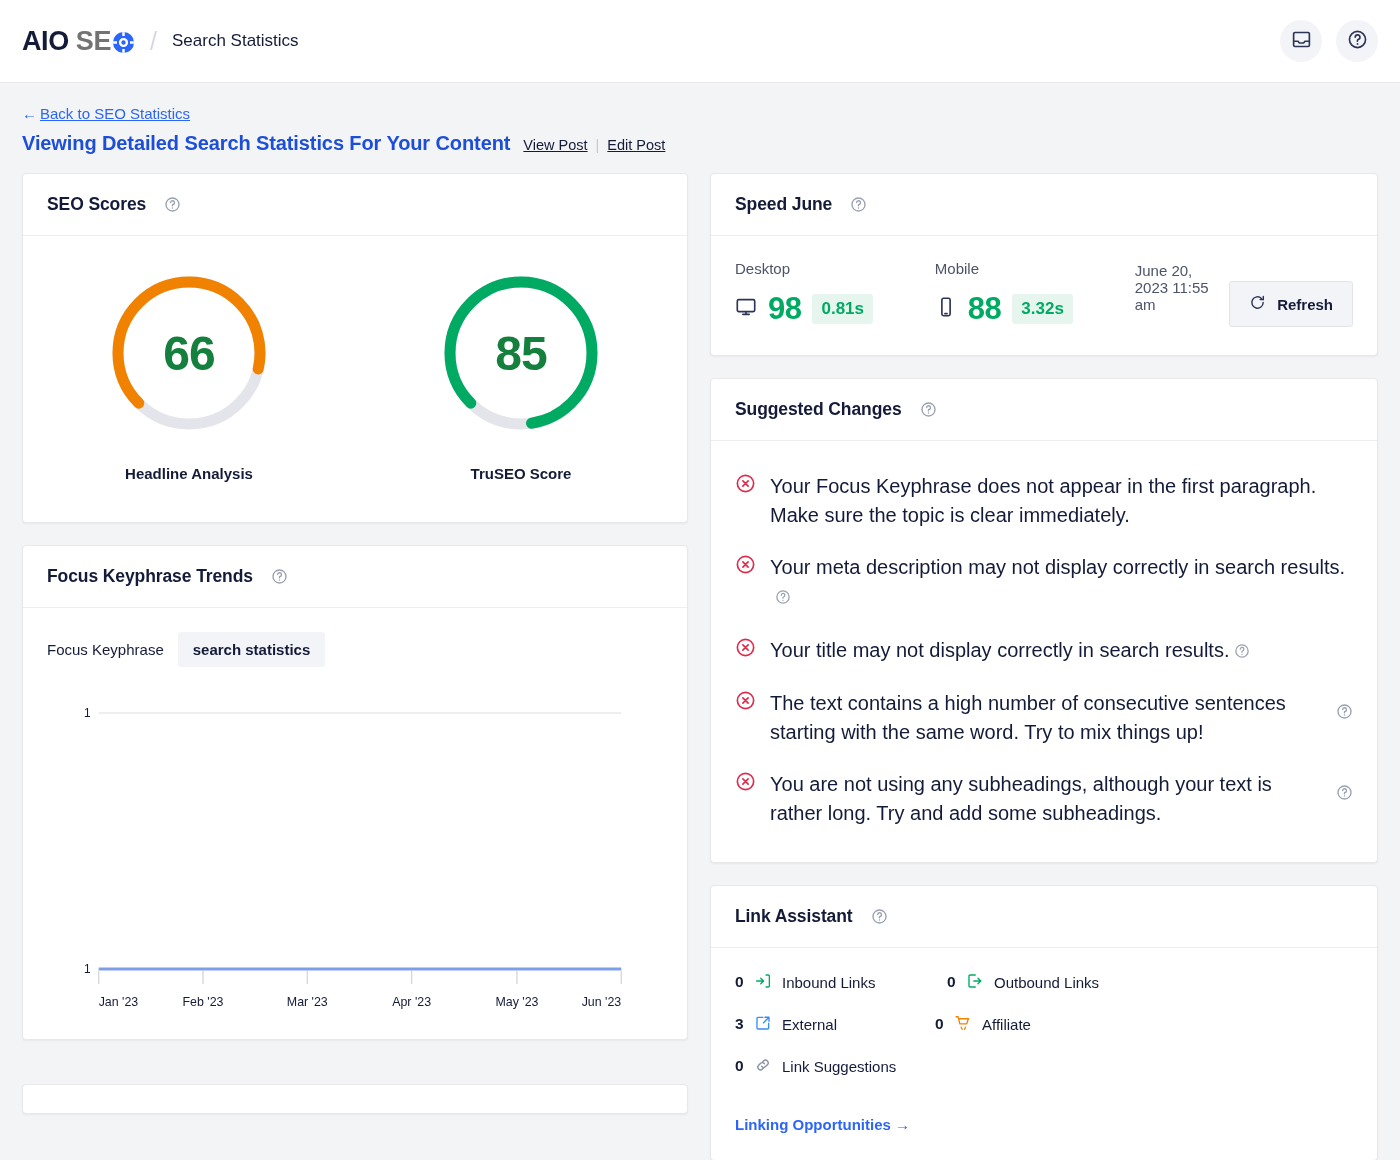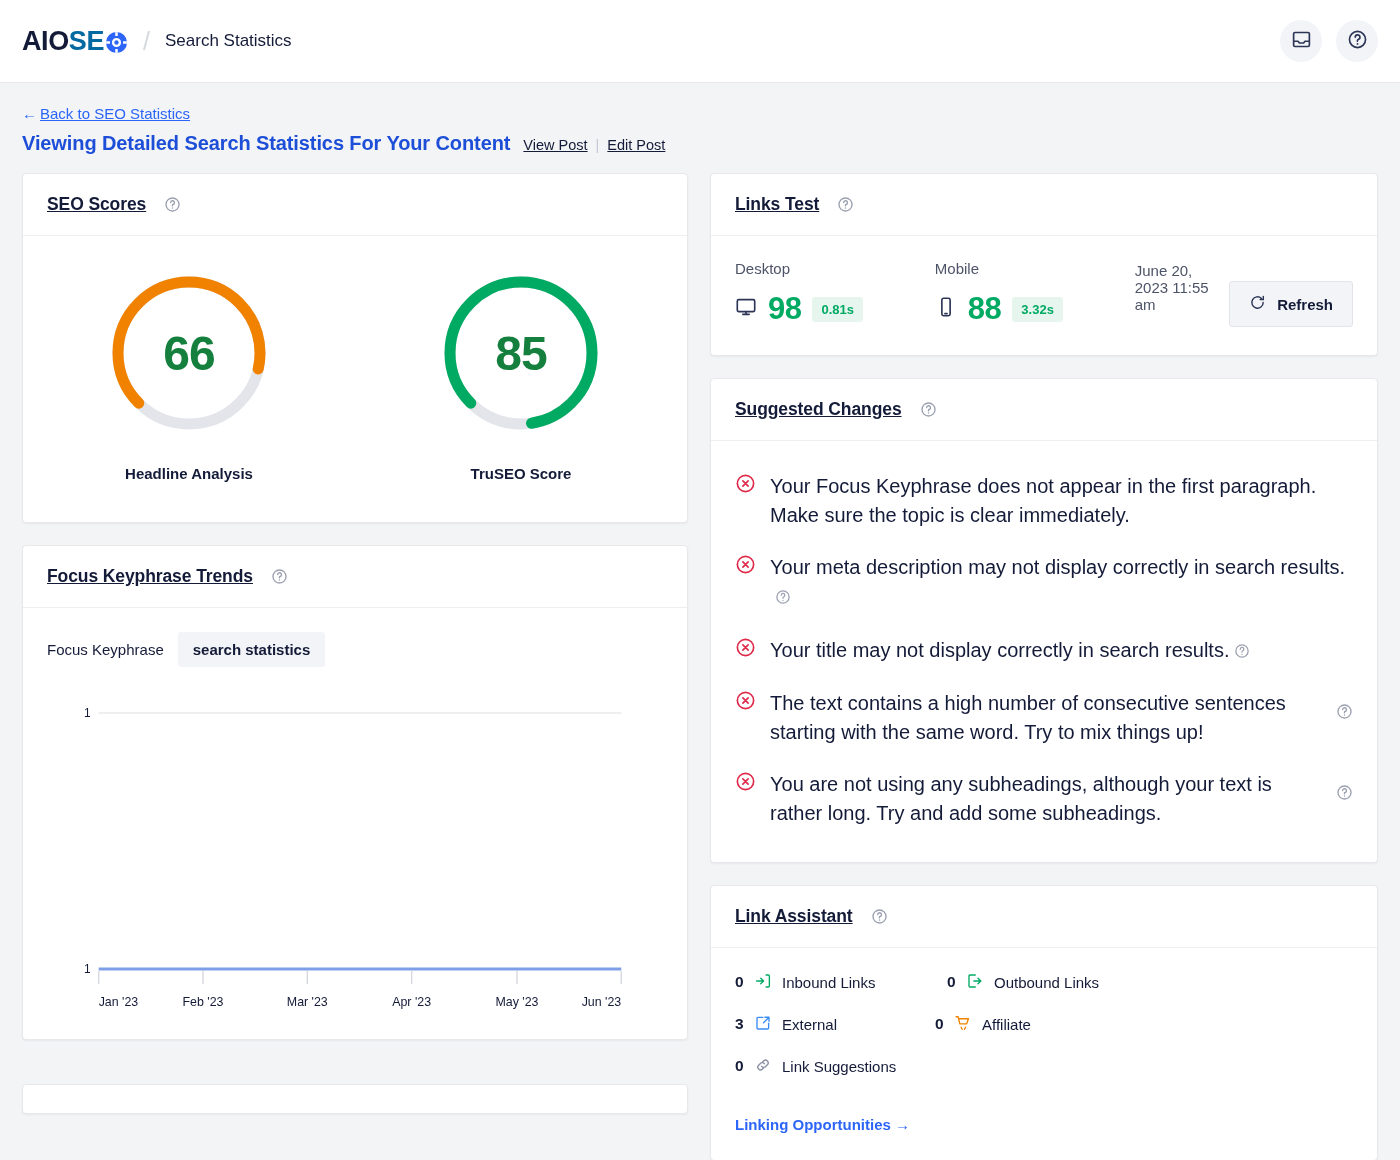--- a/index.html
+++ b/index.html
@@ -23,21 +23,21 @@
   }
   .logo-wrap { display: flex; align-items: center; gap: 0px; }
   .logo {
     font-size: 27px;
     font-weight: bold;
     letter-spacing: -0.4px;
     display: flex;
     align-items: center;
     line-height: 1;
   }
-  .logo .seo { color: #0369a1; }
+  .logo .seo { color: #737373; margin-left: 7px; }
   .gear-o {
     width: 23px; height: 23px;
     margin-left: 1px;
     position: relative; top: 1px;
   }
   .slash {
     color: #d6d8df;
     font-size: 25px;
     margin: 0 15px;
     font-weight: 300;
@@ -118,21 +118,20 @@
     border: 1px solid #e8e8eb;
     border-radius: 4px;
     box-shadow: 0 1px 2px rgba(20,27,56,0.05);
   }
   .card-head {
     padding: 20px 24px;
     border-bottom: 1px solid #edeef2;
     display: flex;
     align-items: center;
     gap: 18px;
-    text-decoration: underline;
   }
   .card-head h2 {
     font-size: 17.5px;
     font-weight: bold;
     color: #141b38;
     letter-spacing: -0.1px;
   }
   .help {
     width: 17px; height: 17px;
     flex: 0 0 17px;
@@ -208,21 +207,21 @@
   }
   .speed-score {
     font-size: 31px;
     font-weight: bold;
     color: #00aa63;
     letter-spacing: -0.5px;
   }
   .speed-pill {
     background: #e6f6ee;
     color: #00aa63;
-    font-size: 13px;
+    font-size: 17px;
     font-weight: bold;
     border-radius: 3px;
     padding: 5px 9px;
   }
   .speed-right {
     margin-left: auto;
     display: flex;
     flex-direction: row;
     align-items: flex-end;
   }
@@ -445,21 +444,21 @@
       </div>
 
       <div class="bottom-card-peek card"></div>
 
     </div>
 
     <div class="col col-right">
 
       <div class="card">
         <div class="card-head">
-          <h2>Links Test</h2>
+          <h2>Speed June</h2>
           <span class="help">
             <svg width="17" height="17" viewBox="0 0 24 24" fill="none" stroke="#9ba0b0" stroke-width="1.9">
               <circle cx="12" cy="12" r="9.2"></circle>
               <path d="M9.4 9.3a2.7 2.7 0 1 1 3.4 2.7c-.6.2-.9.7-.9 1.4v.4" stroke-linecap="round"></path>
               <circle cx="12" cy="17" r="1.05" fill="#9ba0b0" stroke="none"></circle>
             </svg>
           </span>
         </div>
         <div class="speed-body">
 

